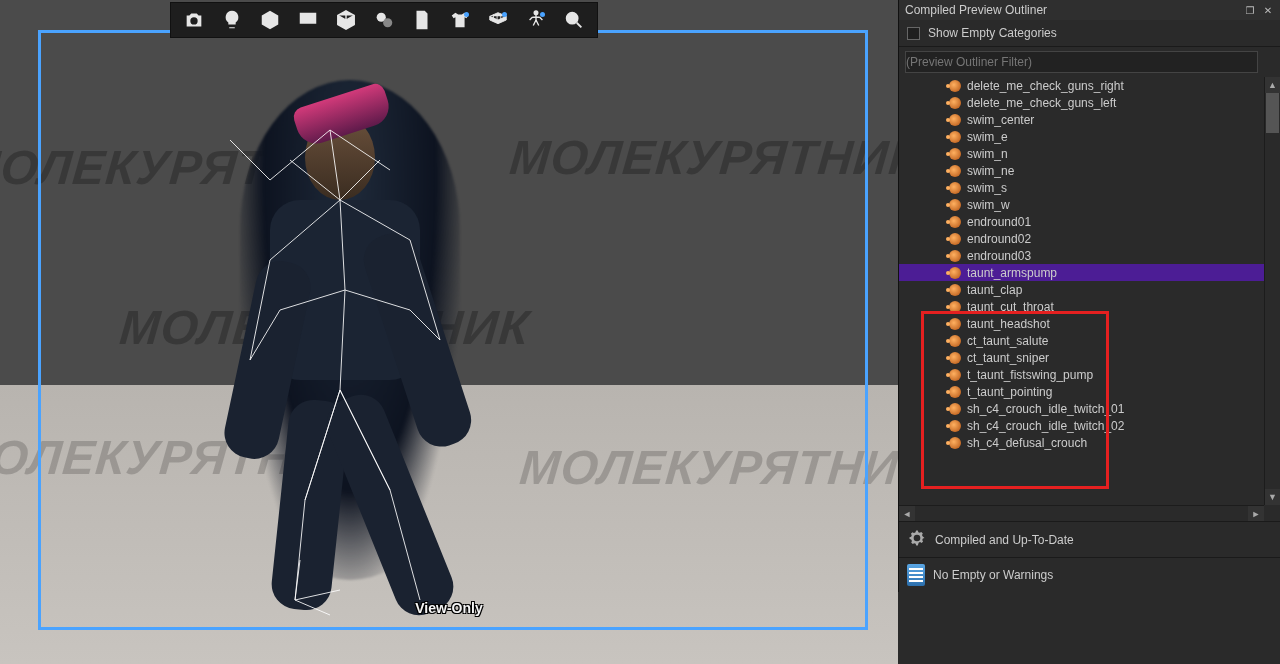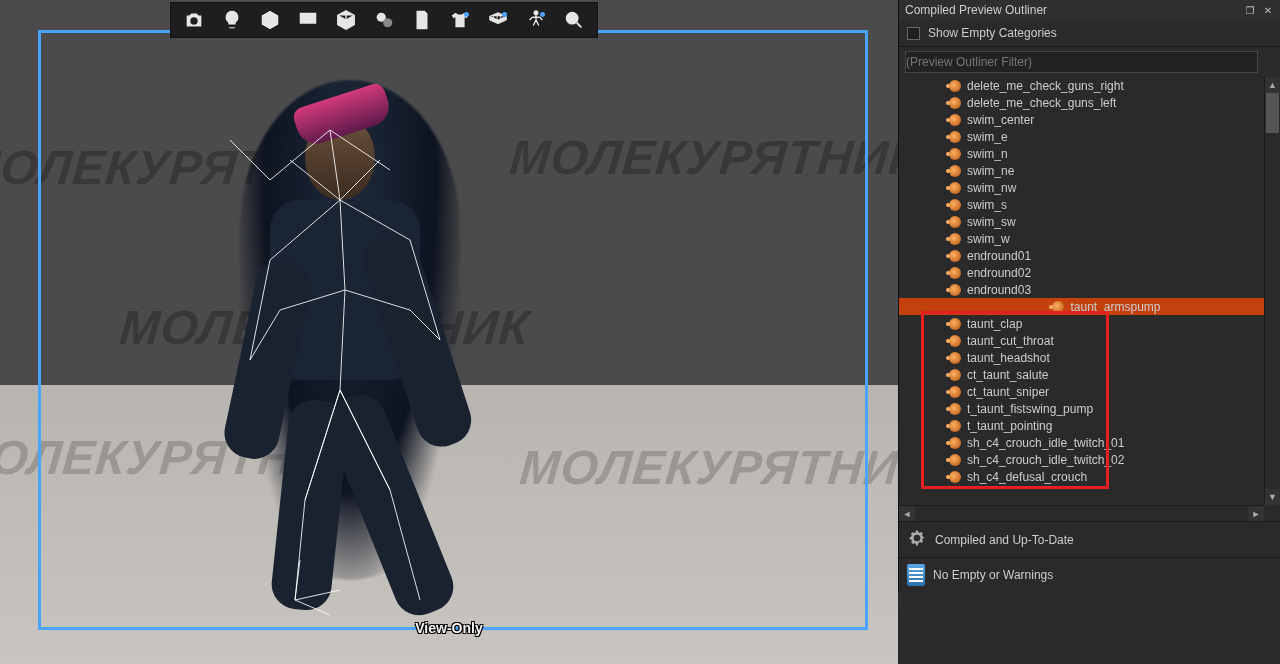--- a/index.html
+++ b/index.html
@@ -91,21 +91,21 @@
 .char-leg-r {
   position:absolute; left:150px; top:330px; width:60px; height:230px;
   background:#1a2230; border-radius:25px; transform: rotate(-22deg);
 }
 .wireframe {
   position: absolute; left:0;top:0;width:100%;height:100%;
   pointer-events:none;
 }
 .wireframe line { stroke:#fff; stroke-width:1; opacity:0.85;}
 .view-only {
-  position: absolute; bottom: 28px; left: 50%; transform: translateX(-50%);
+  position: absolute; bottom: 48px; left: 50%; transform: translateX(-50%);
   color: #f5f5f5;
   text-shadow: 1px 1px 0 #000, -1px -1px 0 #000, 1px -1px 0 #000, -1px 1px 0 #000;
   font-weight: 600; font-size: 14px;
 }
 
 .panel {
   width: 382px; height: 592px;
   background: #2a2a2a;
   border-left: 1px solid #111;
   display: flex; flex-direction: column;
@@ -138,21 +138,21 @@
   position:absolute; left:0; top:0; right:16px; bottom:16px;
   overflow:hidden;
 }
 .tree-item {
   display:flex; align-items:center;
   height:17px; padding-left: 50px;
   font-size:12px; color:#ccc;
   white-space: nowrap;
   cursor:pointer;
 }
-.tree-item.selected { background:#c2410c;justify-content:center; }
+.tree-item.selected { background:#4c1d95; }
 .tree-icon {
   width:12px;height:12px;margin-right:6px;
   background: radial-gradient(circle at 40% 40%, #ffb060, #b05010);
   border-radius:50%;
   flex-shrink:0;
   position:relative;
 }
 .tree-icon::after{
   content:""; position:absolute; left:-3px; top:4px; width:4px;height:4px;
   background:#ffb060; border-radius:50%;
@@ -345,29 +345,21 @@
         <div class="tree-item">
           <div class="tree-icon"></div>
           <span>swim_n</span>
         </div>
         <div class="tree-item">
           <div class="tree-icon"></div>
           <span>swim_ne</span>
         </div>
         <div class="tree-item">
           <div class="tree-icon"></div>
-          <span>swim_nw</span>
-        </div>
-        <div class="tree-item">
-          <div class="tree-icon"></div>
           <span>swim_s</span>
-        </div>
-        <div class="tree-item">
-          <div class="tree-icon"></div>
-          <span>swim_sw</span>
         </div>
         <div class="tree-item">
           <div class="tree-icon"></div>
           <span>swim_w</span>
         </div>
         <div class="tree-item">
           <div class="tree-icon"></div>
           <span>endround01</span>
         </div>
         <div class="tree-item">

